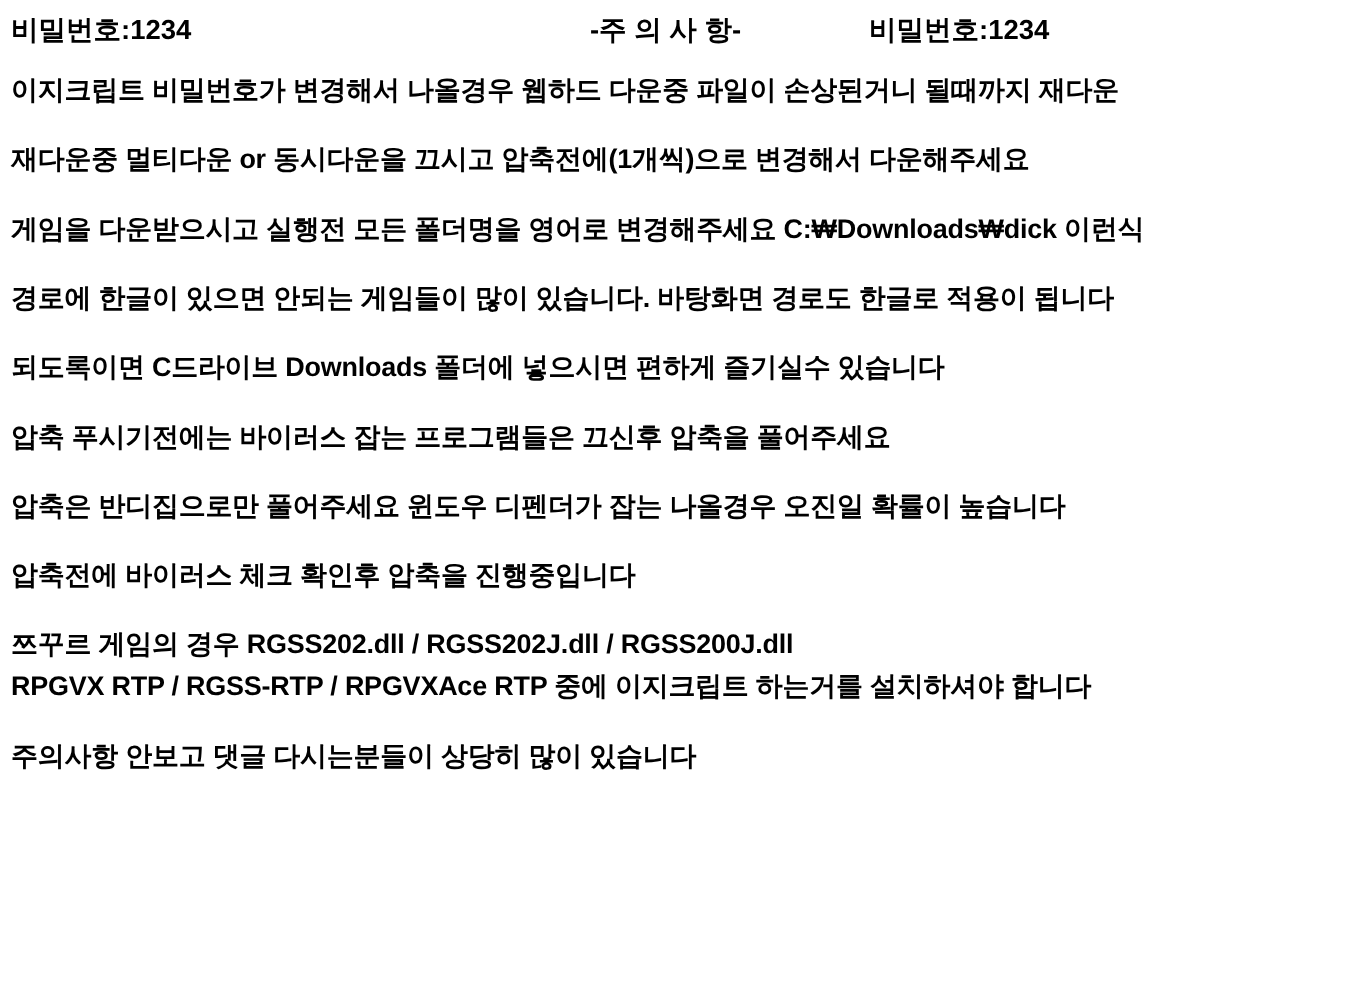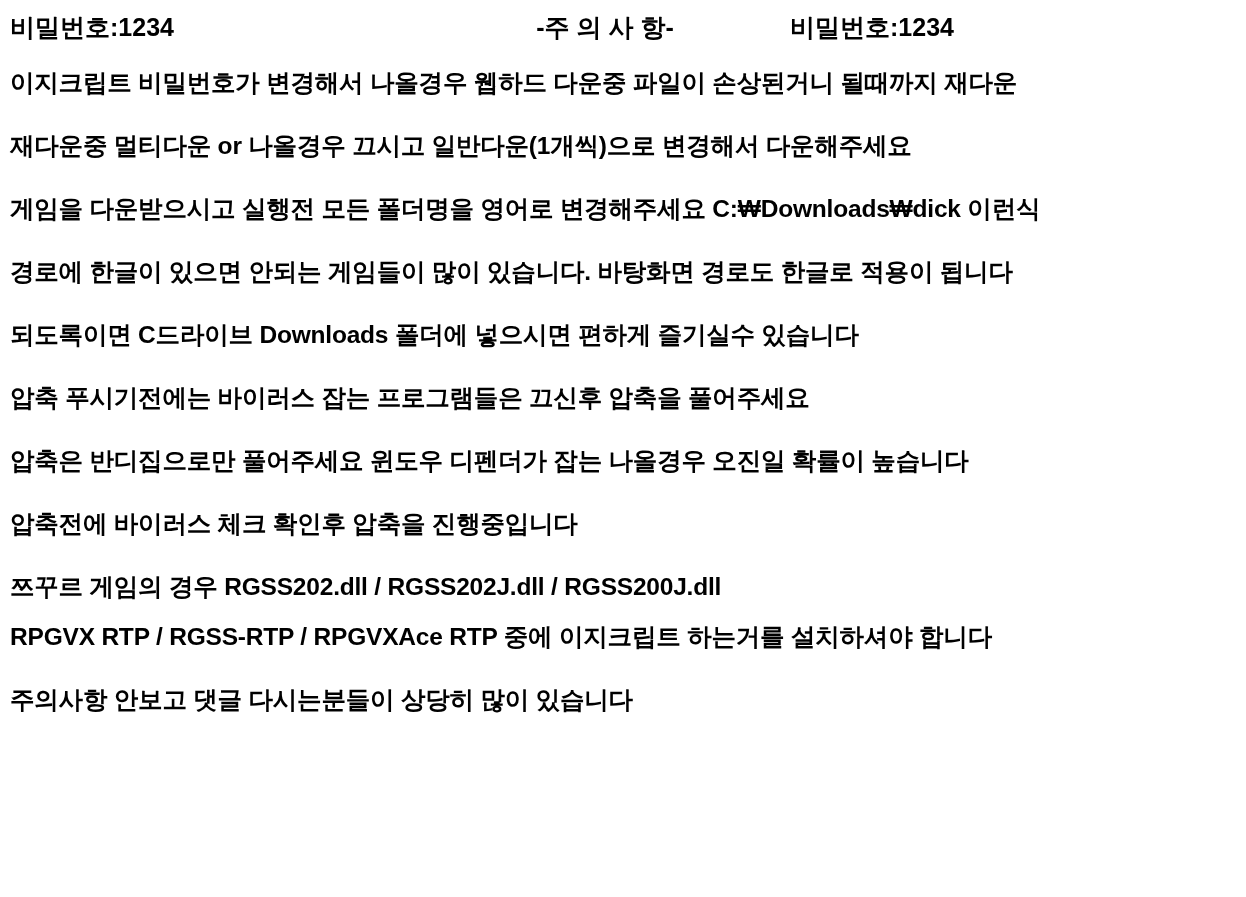--- a/index.html
+++ b/index.html
@@ -53,40 +53,40 @@
   }
   .line {
     font-weight: bold;
     font-size: 24.5px;
     line-height: 30px;
     white-space: nowrap;
     margin-bottom: 33px;
     letter-spacing: -0.2px;
   }
   .line.tight {
-    margin-bottom: 20px;
+    margin-bottom: 8px;
   }
   .line.last {
     margin-bottom: 0;
   }
 </style>
 </head>
 <body>
 
 <div class="page">
 
   <div class="header-row">
     <span class="header-left">비밀번호:1234</span>
     <span class="header-center">-주  의  사  항-</span>
     <span class="header-right">비밀번호:1234</span>
   </div>
 
   <div class="notice">
     <div class="line">이지크립트 비밀번호가 변경해서 나올경우 웹하드 다운중 파일이 손상된거니 될때까지 재다운</div>
-    <div class="line">재다운중 멀티다운 or 나올경우 끄시고 일반다운(1개씩)으로 변경해서 다운해주세요</div>
+    <div class="line">재다운중 멀티다운 or 동시다운을 끄시고 압축전에(1개씩)으로 변경해서 다운해주세요</div>
     <div class="line">게임을 다운받으시고 실행전 모든 폴더명을 영어로 변경해주세요 C:₩Downloads₩dick 이런식</div>
     <div class="line">경로에 한글이 있으면 안되는 게임들이 많이 있습니다. 바탕화면 경로도 한글로 적용이 됩니다</div>
     <div class="line">되도록이면 C드라이브 Downloads 폴더에 넣으시면 편하게 즐기실수 있습니다</div>
     <div class="line">압축 푸시기전에는 바이러스 잡는 프로그램들은 끄신후 압축을 풀어주세요</div>
     <div class="line">압축은 반디집으로만 풀어주세요 윈도우 디펜더가 잡는 나올경우 오진일 확률이 높습니다</div>
     <div class="line">압축전에 바이러스 체크 확인후 압축을 진행중입니다</div>
     <div class="line tight">쯔꾸르 게임의 경우 RGSS202.dll / RGSS202J.dll / RGSS200J.dll</div>
     <div class="line">RPGVX RTP /  RGSS-RTP  / RPGVXAce RTP 중에 이지크립트 하는거를 설치하셔야 합니다</div>
     <div class="line last">주의사항 안보고 댓글 다시는분들이 상당히 많이 있습니다</div>
   </div>

